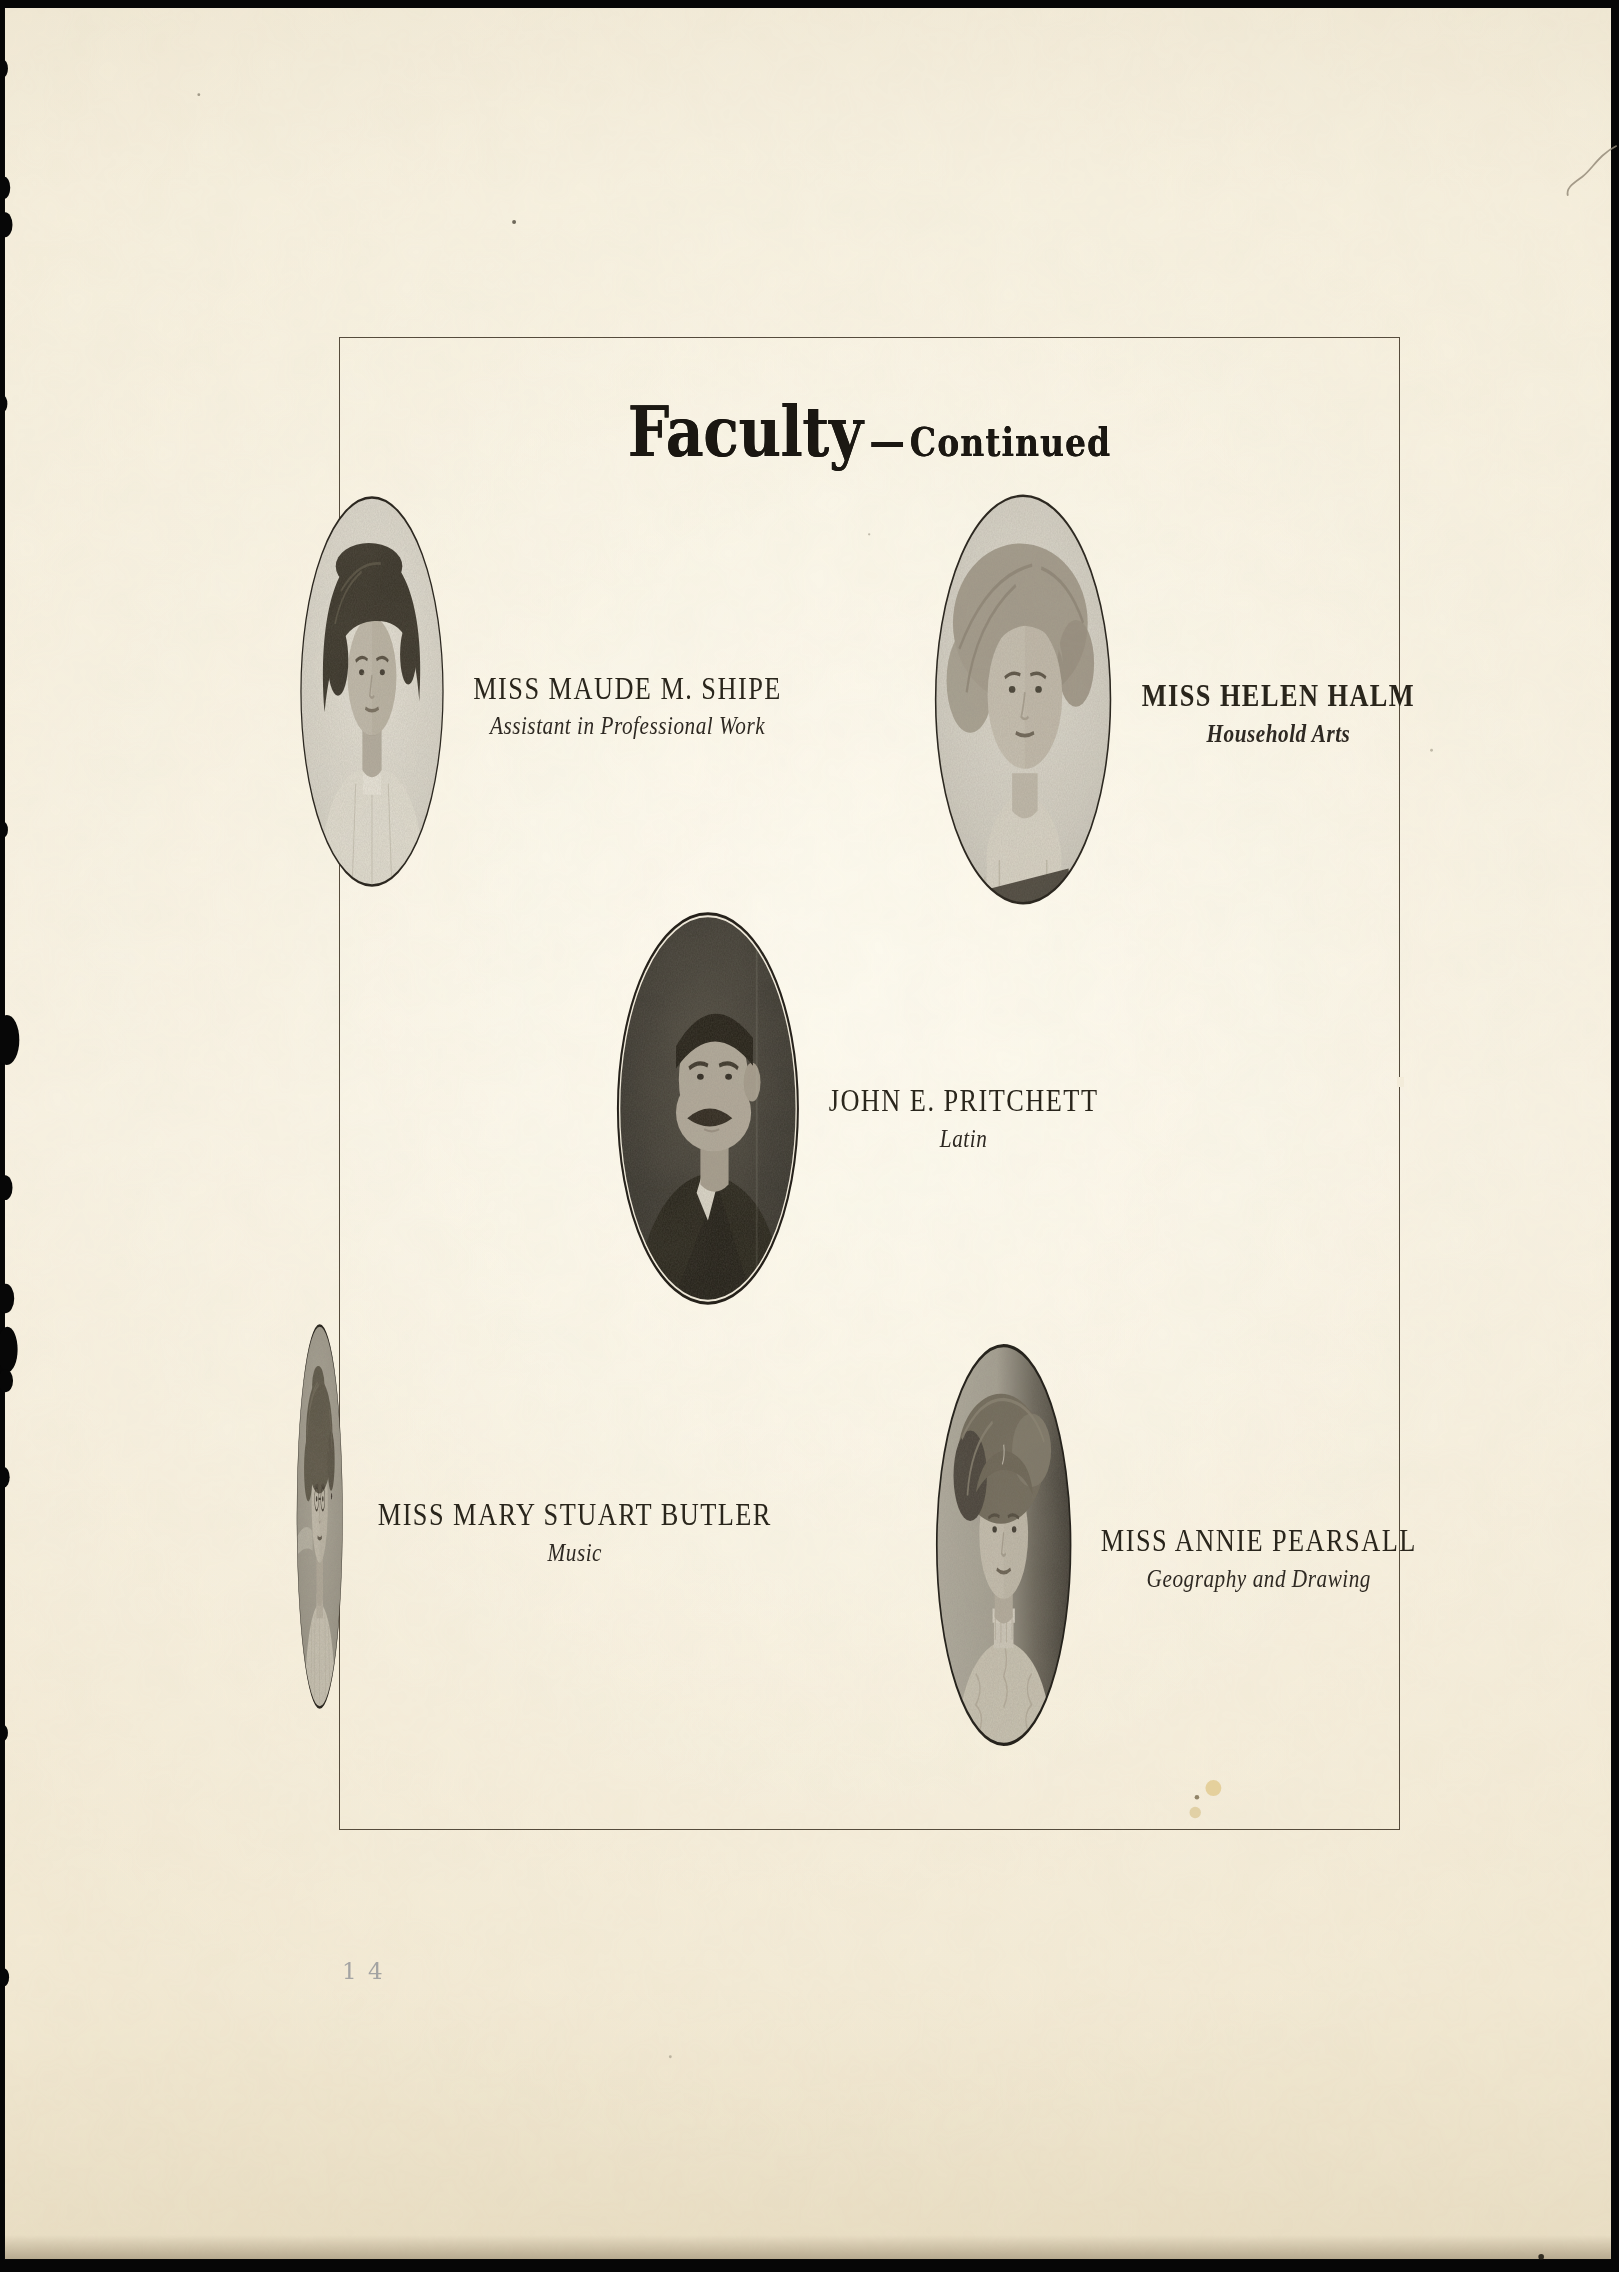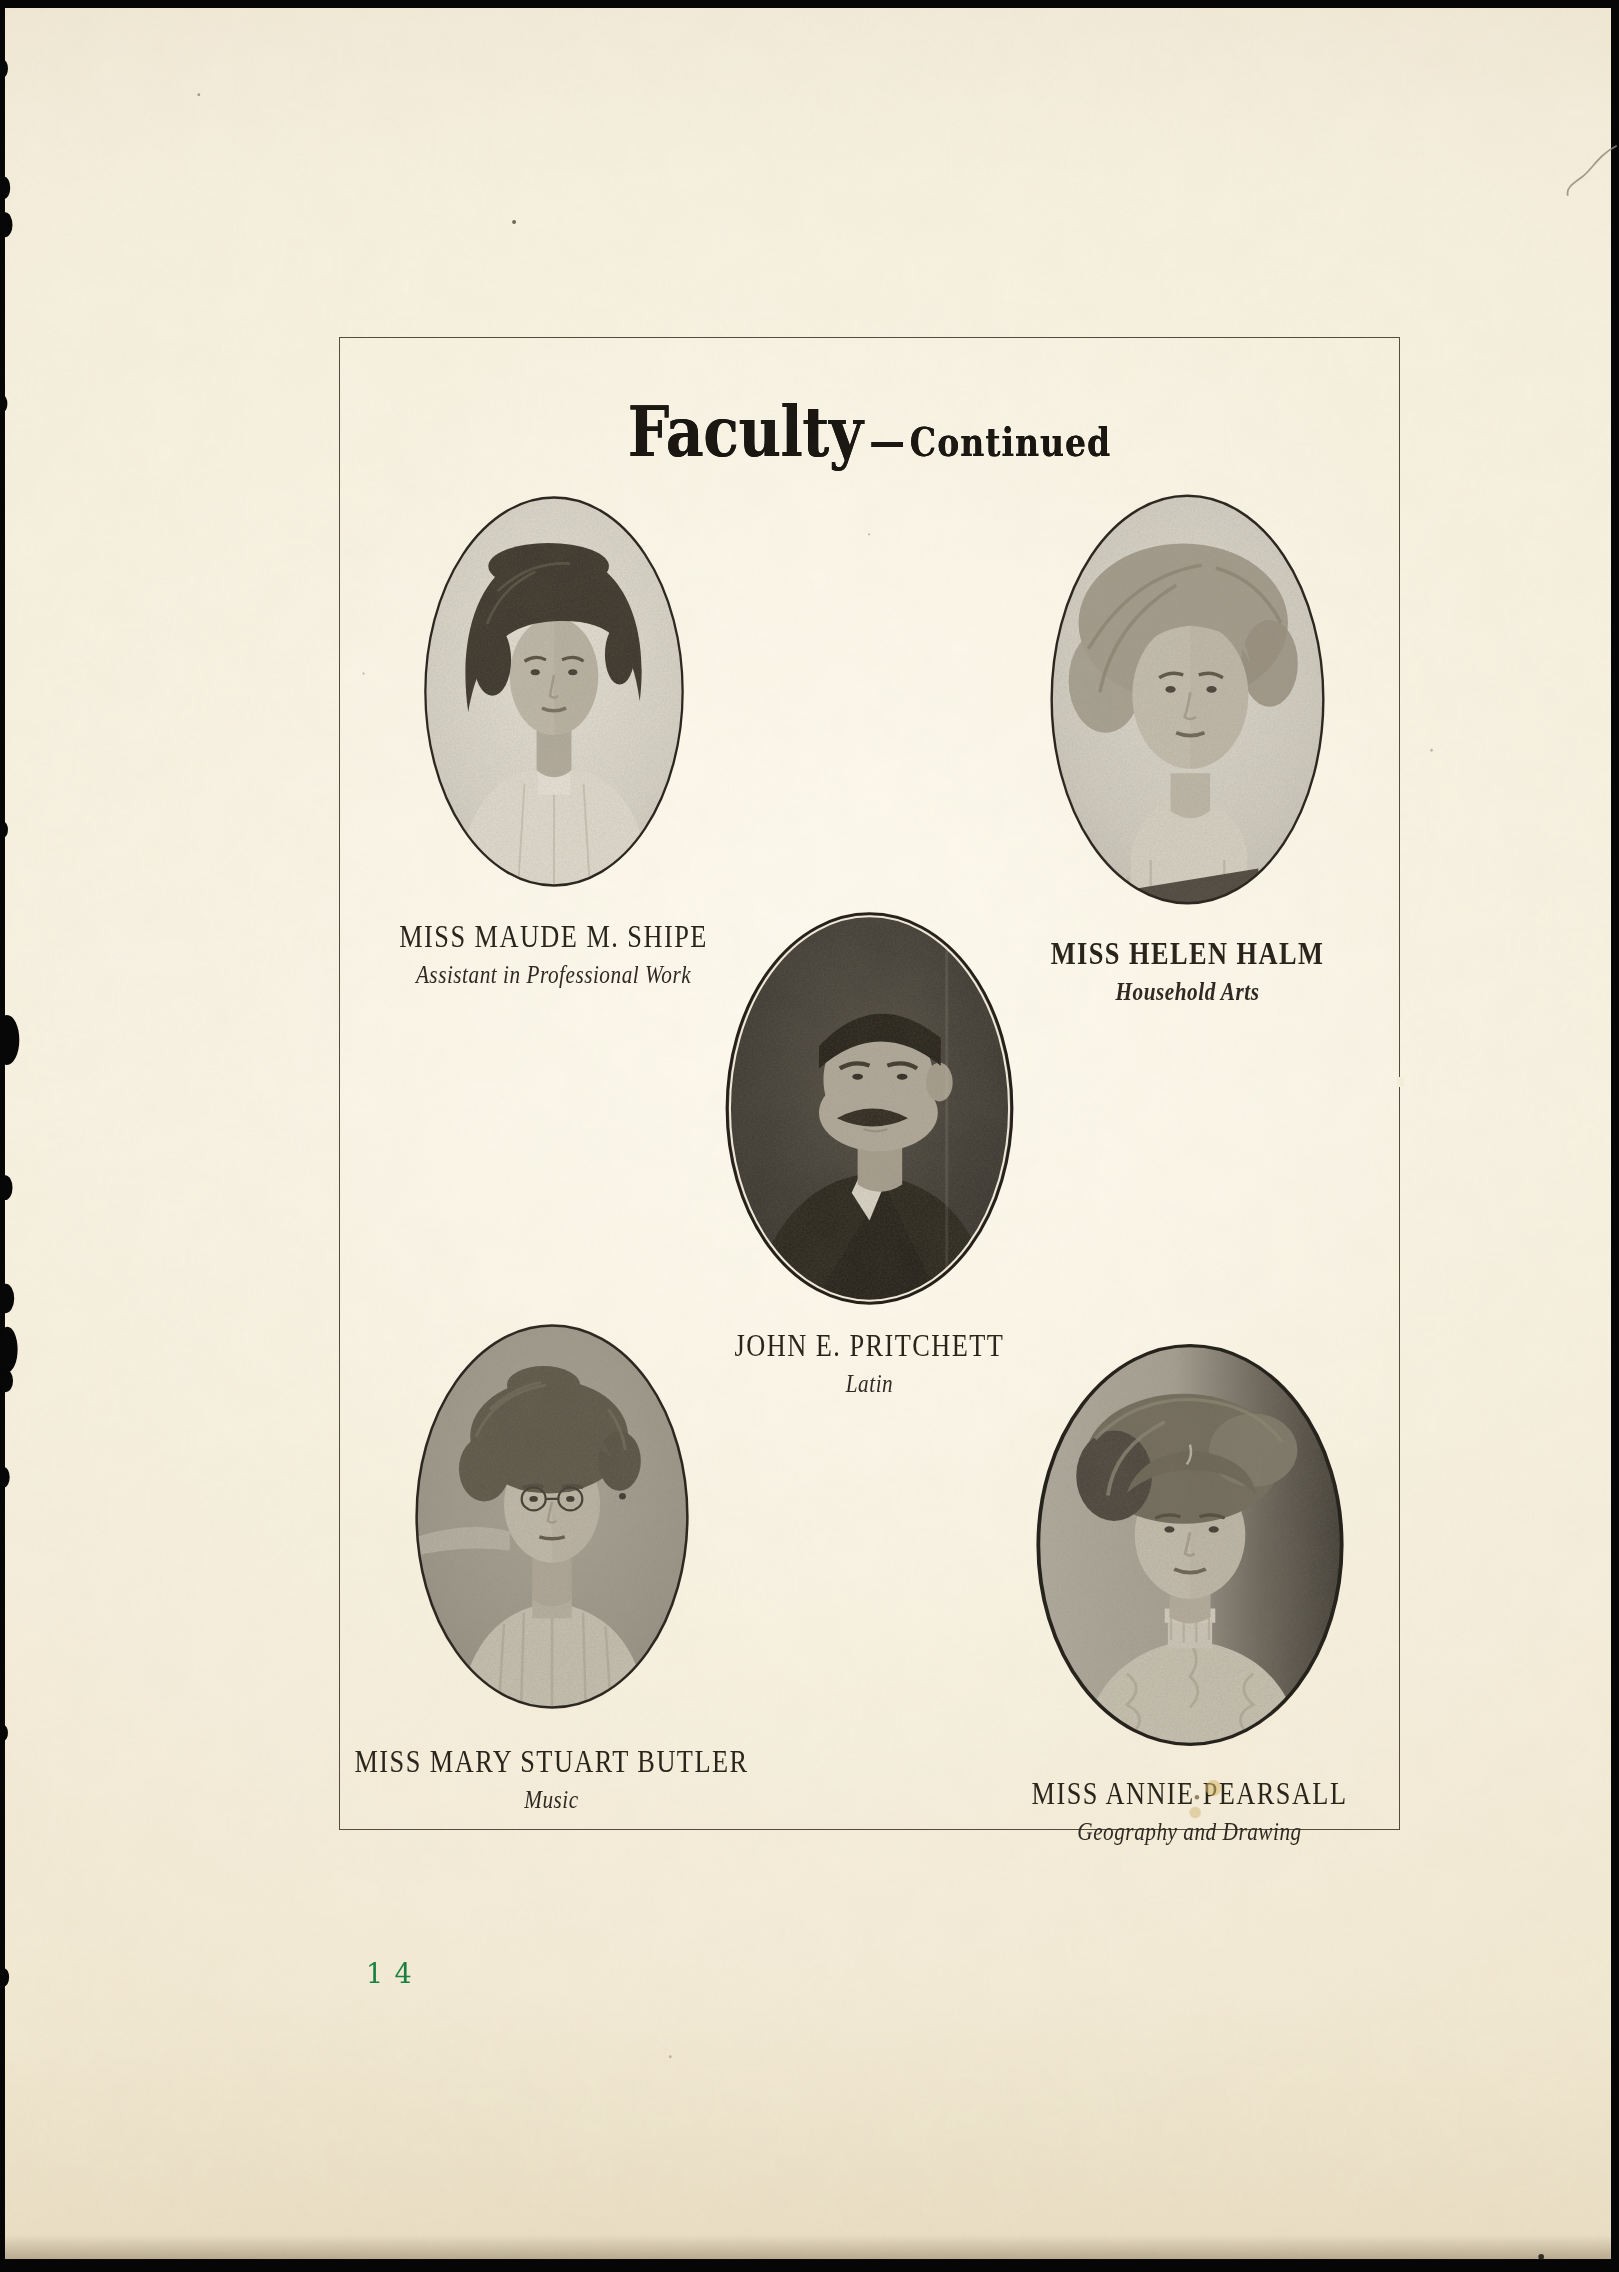--- a/index.html
+++ b/index.html
@@ -26,31 +26,31 @@
       display:flex;justify-content:center;align-items:baseline;
       transform:scaleX(.85);transform-origin:50% 50%;
       color:#17140f;white-space:nowrap;}
   .title-main{font-family:"DejaVu Serif",serif;font-weight:700;font-size:69px;
       letter-spacing:-0.6px;text-shadow:0 0 0.6px #17140f;}
   .title-dash{font-family:"DejaVu Serif",serif;font-weight:700;font-size:42px;margin:0 5.7px 0 8px;}
   .title-cont{font-family:"DejaVu Serif",serif;font-weight:700;font-size:39px;
       letter-spacing:1.1px;text-shadow:0 0 0.6px #17140f;}
 
   
-  .figure{position:absolute;width:511px;display:flex;flex-direction:column;align-items:center;}
+  .figure{position:absolute;width:511px;display:flex;flex-direction:row;align-items:center;}
   .photo{display:block;}
   .caption{width:100%;text-align:center;transform:scaleX(.85);transform-origin:50% 0;}
   .caption-name{display:block;font-family:"Liberation Serif",serif;font-size:31px;
       letter-spacing:1.7px;color:#262219;white-space:nowrap;}
   .caption-subject{display:block;margin-top:5.7px;font-family:"Liberation Serif",serif;
       font-style:italic;font-size:25px;letter-spacing:0.6px;color:#2b2620;white-space:nowrap;}
 
   
   .page-number{position:absolute;left:342px;top:1958px;
-      font-family:"DejaVu Serif",serif;font-size:27px;letter-spacing:11.4px;color:#15803d;margin-left:24px;}
+      font-family:"DejaVu Serif",serif;font-size:23px;letter-spacing:11.4px;color:#a3a3a3;}
 
   .overlay{position:absolute;left:0;top:0;pointer-events:none;}
 </style>
 </head>
 <body>
 
 <svg width="0" height="0" style="position:absolute" aria-hidden="true">
   <defs>
     <filter id="grain" x="0%" y="0%" width="100%" height="100%">
       <feTurbulence type="fractalNoise" baseFrequency="0.8" numOctaves="2" stitchTiles="stitch"></feTurbulence>

